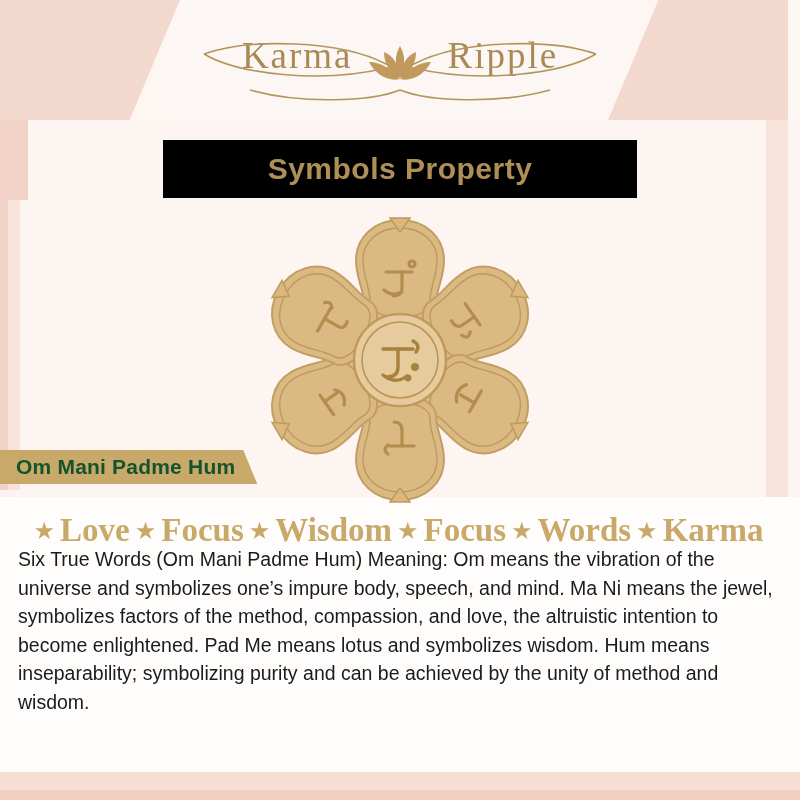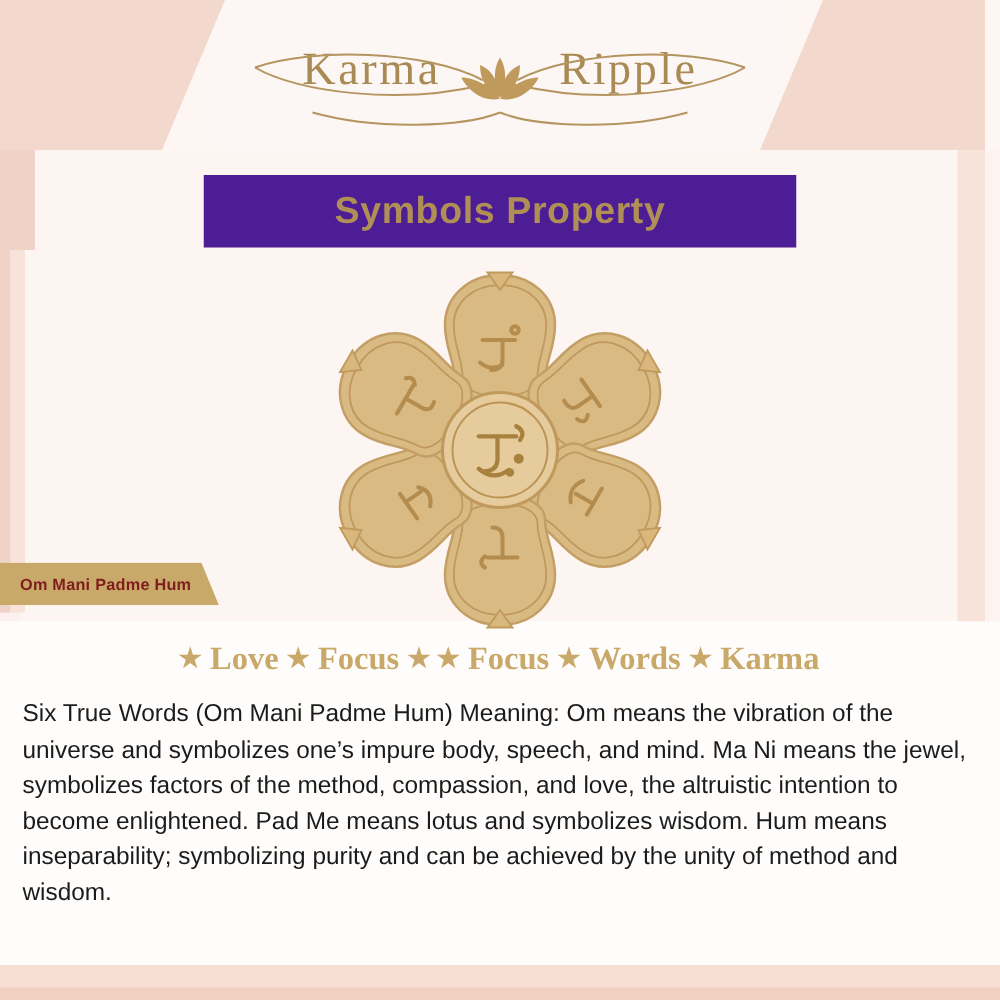--- a/index.html
+++ b/index.html
@@ -116,21 +116,21 @@
     position: absolute;
     left: 50%; top: 0;
     transform: translateX(-50%);
   }
 
   
   .title-plaque {
     position: absolute;
     left: 163px; top: 140px;
     width: 474px; height: 58px;
-    background: #4c1d95;
+    background: #000000;
     display: flex;
     align-items: center;
     justify-content: center;
   }
   .title-text {
     font-family: "Liberation Sans", sans-serif;
     font-weight: bold;
     font-size: 30px;
     color: #b08f57;
     letter-spacing: 0.5px;
@@ -148,23 +148,23 @@
     position: absolute;
     left: 0; top: 450px;
     height: 34px;
     background: #c9a96a;
     padding: 0 22px 0 16px;
     display: flex;
     align-items: center;
     clip-path: polygon(0 0, calc(100% - 14px) 0, 100% 100%, 0 100%);
   }
   .mantra-tab-text {
-    color: #7f1d1d;
+    color: #14532d;
     font-weight: bold;
-    font-size: 13px;
+    font-size: 21px;
     letter-spacing: 0.2px;
   }
 
   
   .keywords {
     position: absolute;
     left: 0; top: 512px;
     width: 800px;
     display: flex;
     align-items: center;
@@ -173,38 +173,37 @@
   .kw-star {
     color: #c9a96a;
     font-size: 24px;
     line-height: 1;
     margin: 0 1px;
   }
   .kw-word {
     color: #c9a96a;
     font-family: "Liberation Serif", serif;
     font-weight: bold;
-    font-size: 26px;
+    font-size: 33px;
     padding: 0 4px;
     white-space: nowrap;
     text-align: right;
   }
 
   
   .body-text {
     position: absolute;
     left: 18px; top: 545px;
     width: 764px;
   }
   .body-text p {
     color: #1b1b1b;
     font-size: 19.5px;
     line-height: 28.6px;
     text-align: left;
-    margin-top: 12px;
   }
   .body-text p + p { margin-top: 0px; }
 </style>
 </head>
 <body>
 
 <div id="page">
 
   <div class="bg-base"></div>
   <div class="panel-top"></div>
@@ -336,20 +335,21 @@
   <div class="mantra-tab">
     <span class="mantra-tab-text">Om Mani Padme Hum</span>
   </div>
 
   <div class="keywords">
     <span class="kw-star">★</span>
     <span class="kw-word">Love</span>
     <span class="kw-star">★</span>
     <span class="kw-word">Focus</span>
     <span class="kw-star">★</span>
+    <span class="kw-word">Wisdom</span>
     <span class="kw-star">★</span>
     <span class="kw-word">Focus</span>
     <span class="kw-star">★</span>
     <span class="kw-word">Words</span>
     <span class="kw-star">★</span>
     <span class="kw-word">Karma</span>
   </div>
 
   <div class="body-text">
     <p>Six True Words (Om Mani Padme Hum) Meaning: Om means the vibration of the universe and symbolizes one’s impure body, speech, and mind. Ma Ni means the jewel, symbolizes factors of the method, compassion, and love, the altruistic intention to become enlightened. Pad Me means lotus and symbolizes wisdom. Hum means inseparability; symbolizing purity and can be achieved by the unity of method and wisdom.</p>

